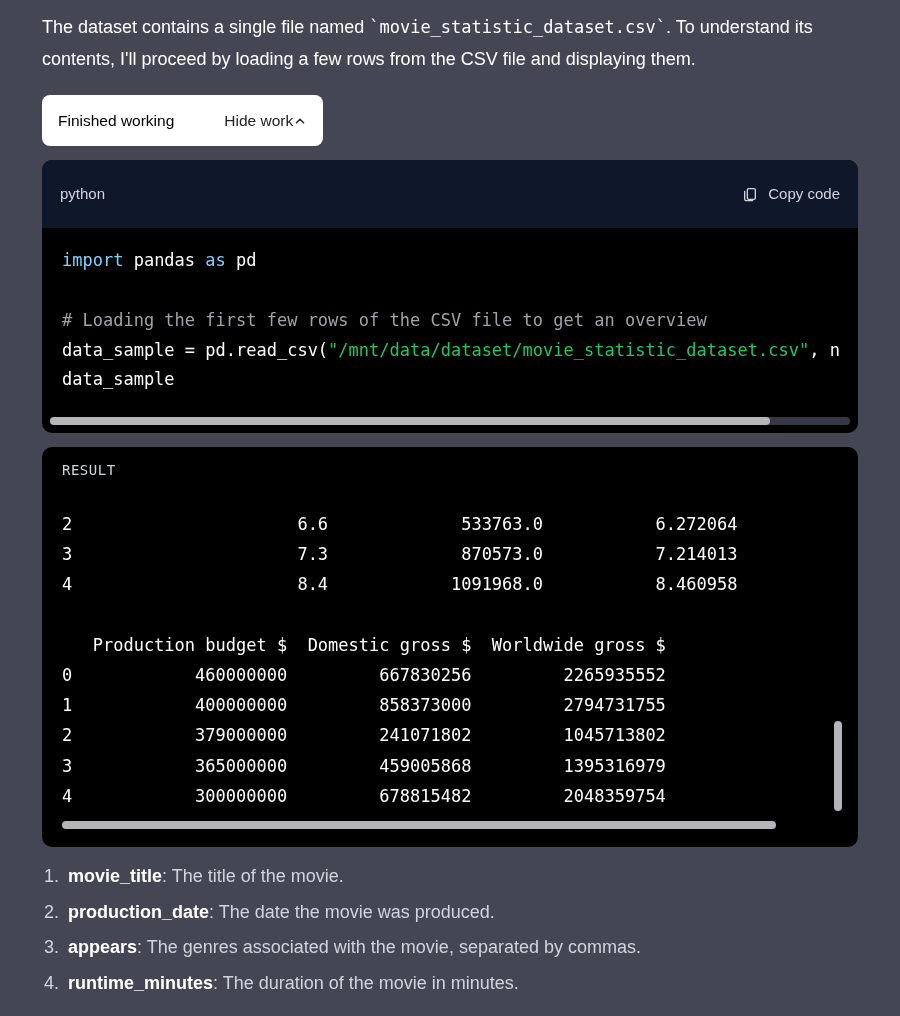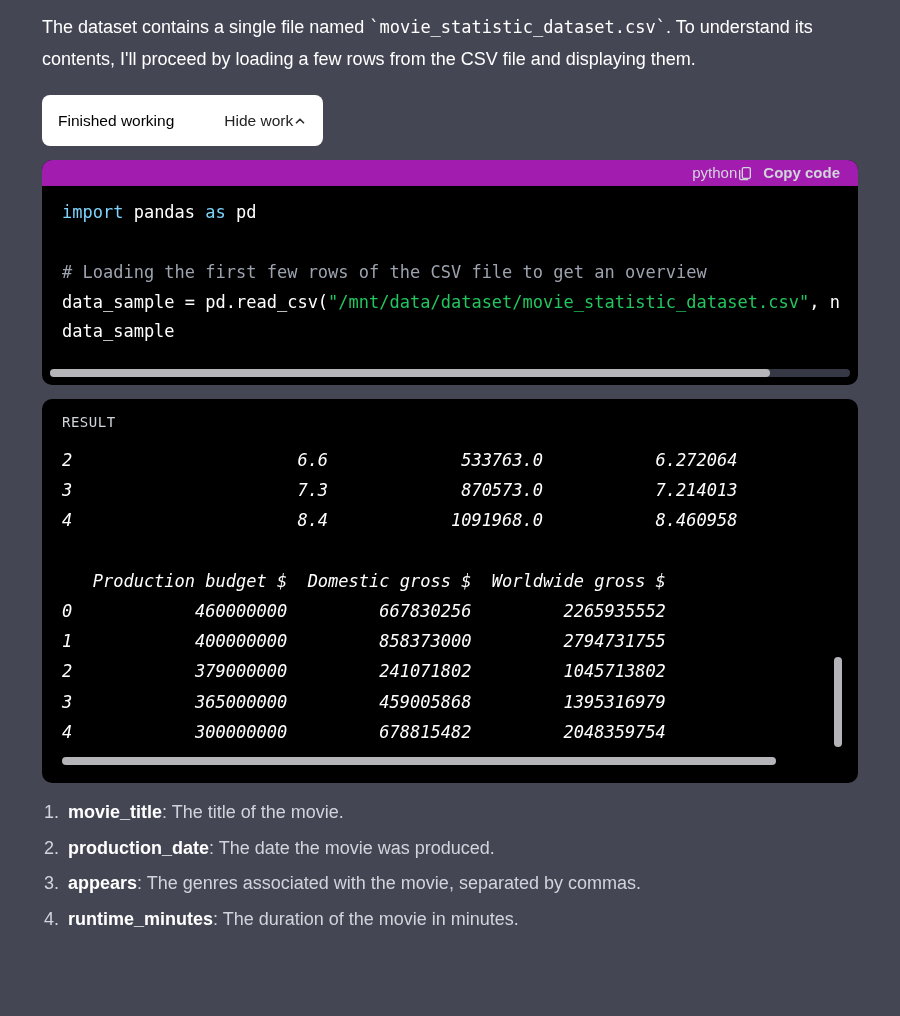--- a/index.html
+++ b/index.html
@@ -44,36 +44,36 @@
   .toggle-card .chev svg { width: 14px; height: 14px; display:block; }
 
   .code-block, .result-block {
     background: #000;
     border-radius: 10px;
     margin-bottom: 14px;
     overflow: hidden;
     position: relative;
   }
   .code-header {
-    display: flex; justify-content: flex-end; align-items: center;
-    background: #a21caf;
-    padding: 0 18px;
+    display: flex; justify-content: space-between; align-items: center;
+    background: #0f172a;
+    padding: 21px 18px;
     font-size: 15px;
     color: #d1d5db;
   }
   .lang { font-weight: 400; }
   .copy {
     display: inline-flex; align-items: center; gap: 10px;
-    cursor: pointer; color: #d1d5db; font-weight: bold;
+    cursor: pointer; color: #d1d5db;
   }
   .copy svg { width: 16px; height: 16px; display:block; }
 
   pre {
     margin: 0;
-    padding: 12px 20px 22px 20px;
+    padding: 18px 20px 22px 20px;
     font-family: ui-monospace, SFMono-Regular, Menlo, Consolas, monospace;
     font-size: 17px;
     line-height: 1.75;
     color: #fff;
     white-space: pre;
   }
   .tok-kw   { color: #7dd3fc; }
   .tok-str  { color: #22c55e; }
   .tok-cmt  { color: #9ca3af; }
 
@@ -103,22 +103,21 @@
     font-family: ui-monospace, SFMono-Regular, Menlo, Consolas, monospace;
     font-size: 17px; line-height: 1.78; color: #fff;
     white-space: pre;
     height: 8px; overflow: hidden;
     margin-bottom: -2px;
   }
   .res-body {
     font-family: ui-monospace, SFMono-Regular, Menlo, Consolas, monospace;
     font-size: 17px; line-height: 1.78; color: #fff;
     white-space: pre;
-    margin-top: 2px;
-    font-style: italic;
+    margin-top: 18px;
   }
   .res-scroll-outer { position: relative; margin-top: 10px; }
   .res-h-scroll {
     height: 8px; background: #b5b5b9; border-radius: 4px; width: 92%;
   }
   .res-v-scroll {
     position: absolute; right: -4px; top: -100px; width: 8px; height: 90px;
     background: #b5b5b9; border-radius: 4px;
   }
 

